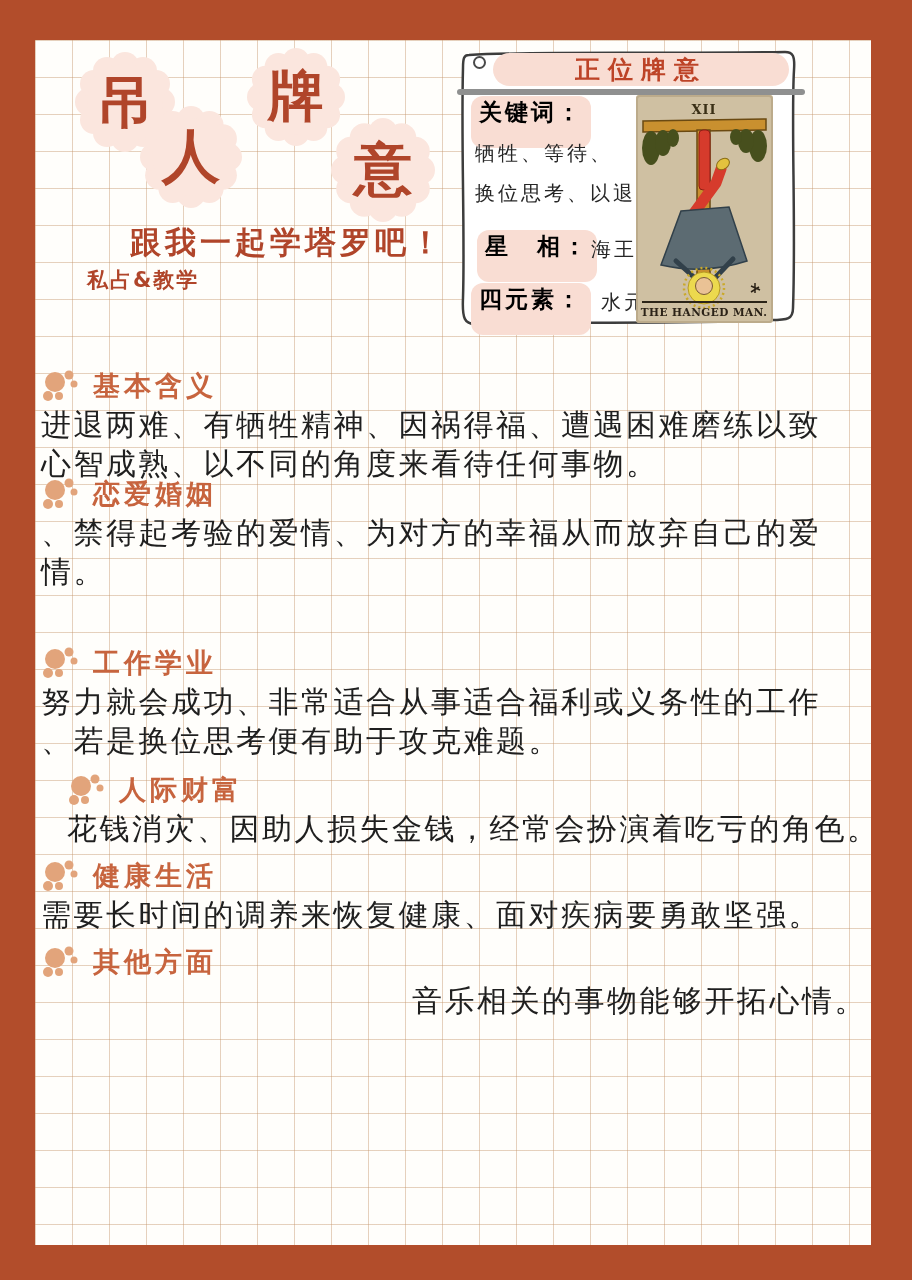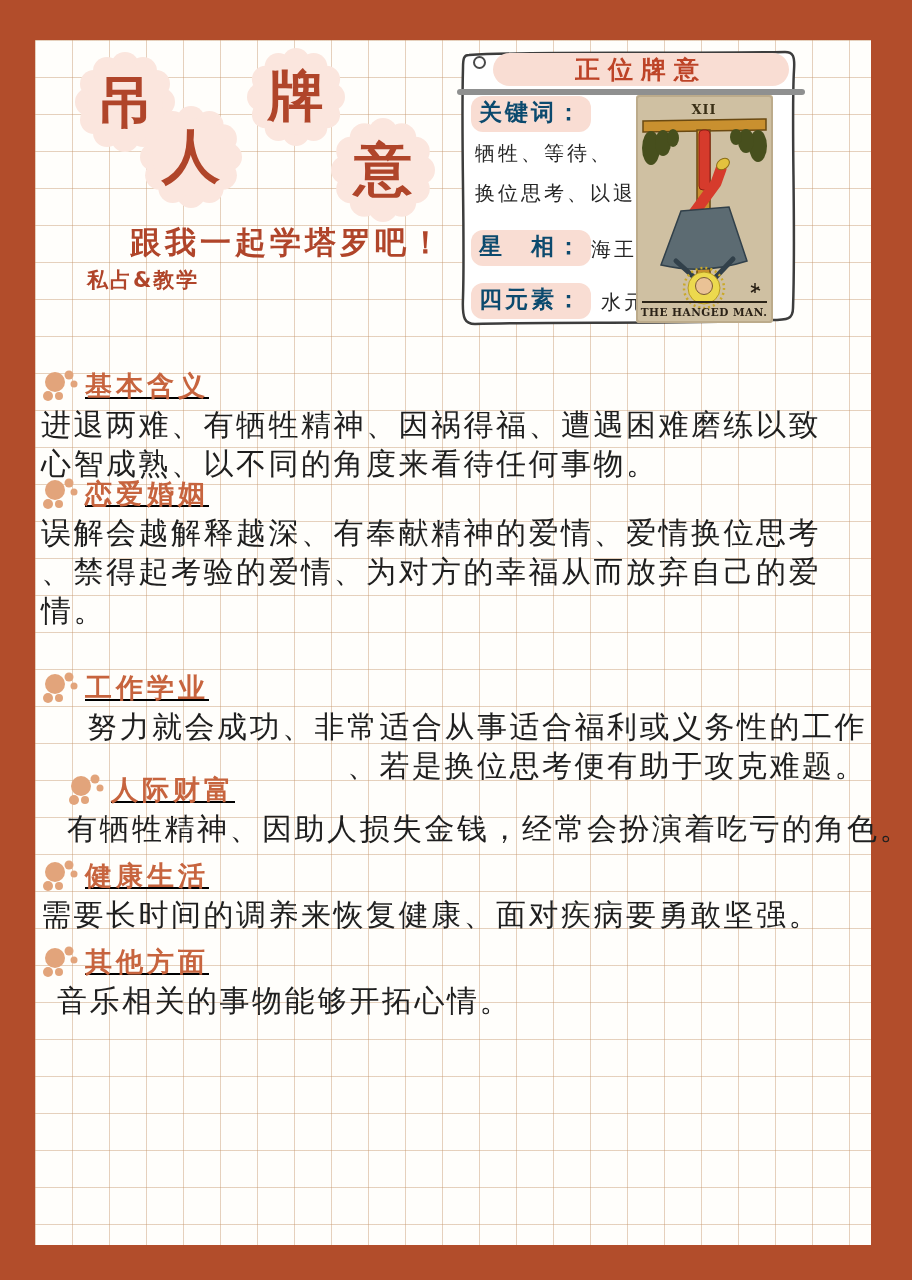--- a/index.html
+++ b/index.html
@@ -43,36 +43,36 @@
   .pill {
     position:absolute; left:38px; top:5px; width:296px; height:33px;
     background:#f9ddd3; border-radius:17px; text-align:center;
     font-size:25px; font-weight:bold; line-height:33px; letter-spacing:8px; color:#bd4327;
   }
   .divider {
     position:absolute; left:2px; top:41px; width:348px; height:6px;
     background:#8f9090; border-radius:3px;
   }
   .plabel {
-    position:absolute; font-size:23px; font-weight:bold; color:#0c4a6e;
-    background:#f9ddd3; border-radius:12px; padding:1px 8px 4px 8px; letter-spacing:3px;
+    position:absolute; font-size:23px; font-weight:bold; color:#000000;
+    background:#f9ddd3; border-radius:12px; padding:1px 8px 20px 8px; letter-spacing:3px;
     white-space:nowrap;
   }
   .pvalue { position:absolute; font-size:20px; color:#262626; letter-spacing:3px; white-space:nowrap; }
   .kwline { position:absolute; font-size:20px; color:#262626; letter-spacing:3px; white-space:nowrap; }
   .tarot { position:absolute; left:181px; top:47px; width:137px; height:228px; }
   
   .section { position:absolute; left:6px; width:826px; }
-  .sec-head { display:flex; align-items:center; height:36px;text-decoration:underline; }
+  .sec-head { display:flex; align-items:center; gap:8px; height:36px; }
   .sec-title { font-size:27px; font-weight:bold; letter-spacing:4px; color:#c7643e; }
   .sec-line {
     font-size:30px; color:#1f1f1f; line-height:39px; letter-spacing:2.5px; white-space:nowrap;
   }
   .sec-body { margin-top:1px; }
-  .indent { padding-left:16px; }
+  .indent { padding-left:16px;text-align:right; }
 </style>
 </head>
 <body>
 
 <div class="page">
 
   <div class="flower" style="left:40px;top:12px;width:100px;height:100px;">
     <svg viewBox="0 0 100 100" width="100" height="100">
         <g fill="#fbe6de">
       <circle cx="86" cy="50" r="14"></circle>
@@ -161,21 +161,21 @@
       <path d="M14,7 C80,3 200,6 330,4 C338,4 340,8 339,22 C336,72 341,180 338,260 C338,271 333,272 316,272 C228,277 108,273 20,276 C10,276 7,271 8,250 C10,188 6,92 8,20 C8,10 9,7 14,7 Z" fill="#ffffff" stroke="#3d3d3d" stroke-width="2.5" stroke-linejoin="round"></path>
     </svg>
     <div class="ring"></div>
     <div class="pill">正位牌意</div>
     <div class="divider"></div>
 
     <span class="plabel" style="left:16px;top:48px;">关键词：</span>
     <span class="kwline" style="left:20px;top:92px;">牺牲、等待、</span>
     <span class="kwline" style="left:20px;top:132px;">换位思考、以退为进</span>
 
-    <span class="plabel" style="left:16px;top:182px;">星　相：</span>
+    <span class="plabel" style="left:22px;top:182px;">星　相：</span>
     <span class="pvalue" style="left:136px;top:188px;">海王星</span>
 
     <span class="plabel" style="left:16px;top:235px;">四元素：</span>
     <span class="pvalue" style="left:146px;top:241px;">水元素</span>
 
     <svg class="tarot" viewBox="0 0 137 228">
       <rect x="0" y="0" width="137" height="228" rx="3" fill="#cfc0a2"></rect>
       <rect x="1" y="1" width="135" height="226" rx="3" fill="none" stroke="#bcab8b" stroke-width="2"></rect>
       <text x="68" y="19" text-anchor="middle" font-family="'DejaVu Serif',serif" font-size="13" font-weight="bold" letter-spacing="1" fill="#3a2f16">XII</text>
 
@@ -235,27 +235,26 @@
             <circle cx="14" cy="14" r="10"></circle>
             <circle cx="28" cy="7" r="4.5"></circle>
             <circle cx="33" cy="16" r="3.5"></circle>
             <circle cx="7" cy="28" r="5"></circle>
             <circle cx="18" cy="28" r="4"></circle>
           </g>
         </svg>
       <span class="sec-title">恋爱婚姻</span>
     </div>
     <div class="sec-body">
-      <div class="sec-line">误解会越解释越深、有奉献精神的爱情、爱情换位思考</div>
       <div class="sec-line">、禁得起考验的爱情、为对方的幸福从而放弃自己的爱</div>
       <div class="sec-line">情。</div>
     </div>
   </div>
 
-  <div class="section" style="top:630px;text-align:right;">
+  <div class="section" style="top:605px;">
     <div class="sec-head">
       <svg width="44" height="36" viewBox="0 0 44 36">
           <g fill="#e2a47b">
             <circle cx="14" cy="14" r="10"></circle>
             <circle cx="28" cy="7" r="4.5"></circle>
             <circle cx="33" cy="16" r="3.5"></circle>
             <circle cx="7" cy="28" r="5"></circle>
             <circle cx="18" cy="28" r="4"></circle>
           </g>
         </svg>
@@ -274,21 +273,21 @@
             <circle cx="14" cy="14" r="10"></circle>
             <circle cx="28" cy="7" r="4.5"></circle>
             <circle cx="33" cy="16" r="3.5"></circle>
             <circle cx="7" cy="28" r="5"></circle>
             <circle cx="18" cy="28" r="4"></circle>
           </g>
         </svg>
       <span class="sec-title">人际财富</span>
     </div>
     <div class="sec-body">
-      <div class="sec-line">有牺牲精神、因助人损失金钱，经常会扮演着吃亏的角色。</div>
+      <div class="sec-line">花钱消灾、因助人损失金钱，经常会扮演着吃亏的角色。</div>
     </div>
   </div>
 
   <div class="section" style="top:818px;">
     <div class="sec-head">
       <svg width="44" height="36" viewBox="0 0 44 36">
           <g fill="#e2a47b">
             <circle cx="14" cy="14" r="10"></circle>
             <circle cx="28" cy="7" r="4.5"></circle>
             <circle cx="33" cy="16" r="3.5"></circle>

